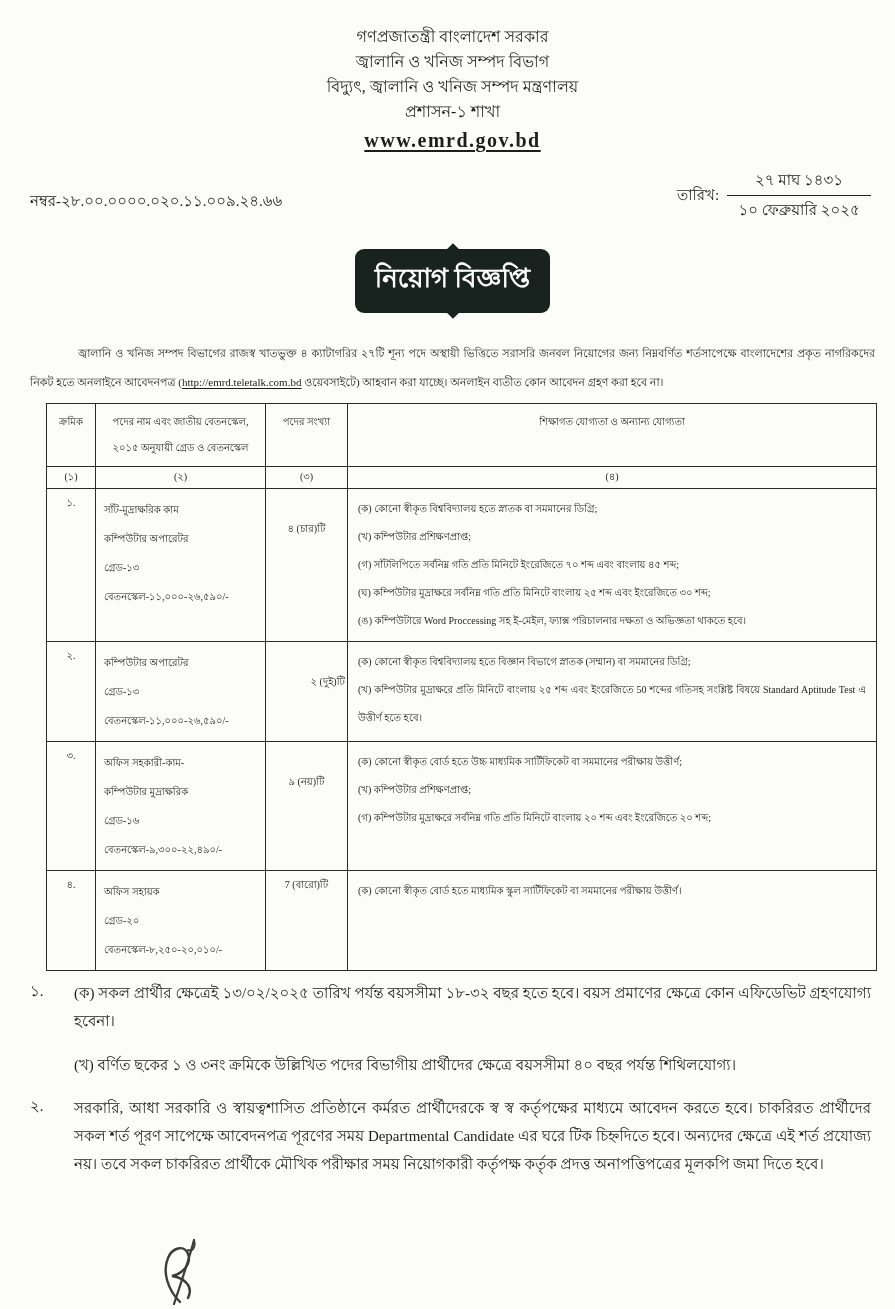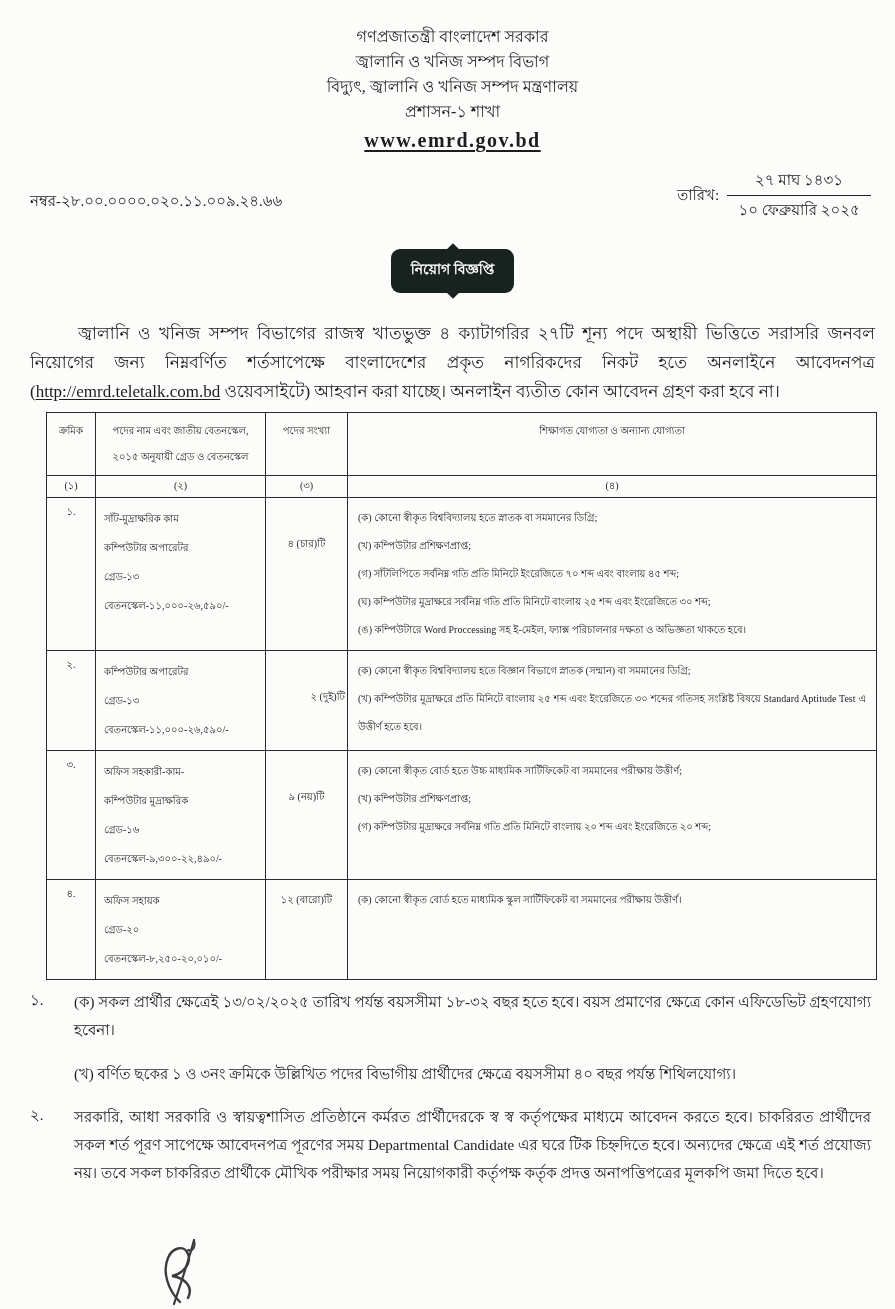--- a/index.html
+++ b/index.html
@@ -25,44 +25,44 @@
   .date-block { display:flex; align-items:center; gap:8px; font-size:15px; }
   .date-stack { display:inline-block; text-align:center; }
   .date-top { display:block; padding:0 28px 2px 28px; border-bottom:1.5px solid #222; }
   .date-bottom { display:block; padding-top:2px; }
 
   
   .badge-wrap { text-align:center; margin-top:26px; position:relative; }
   .badge {
     display:inline-block; position:relative;
     background:#18221e; color:#fff;
-    font-size:14px; font-weight:bold;
+    font-size:26px; font-weight:bold;
     padding:9px 20px 11px 20px; border-radius:9px;
   }
   .badge .diamond {
     position:absolute; left:50%; width:9px; height:9px; background:#18221e;
     transform:translateX(-50%) rotate(45deg);
   }
   .badge .diamond.top { top:-4px; }
   .badge .diamond.bottom { bottom:-4px; }
 
   
-  .intro { margin-top:26px; text-align:justify; line-height:29px; font-size:17px; }
+  .intro { margin-top:26px; text-align:justify; line-height:29px; font-size:11px; }
   .intro .indent { display:inline-block; width:48px; }
   .intro .url { text-decoration:underline; text-underline-offset:2px; }
 
   
   table.posts { border-collapse:collapse; margin-top:6px; margin-left:16px; width:830px; table-layout:fixed; }
   table.posts th, table.posts td { border:1.6px solid #2a2a2a; vertical-align:top; font-weight:normal; font-size:10px; }
   col.c1 { width:49px; } col.c2 { width:170px; } col.c3 { width:82px; } col.c4 { width:529px; }
   .th-cell { text-align:center; padding:5px 6px; line-height:26px; }
   .num-cell { text-align:center; padding:2px 0; }
   .serial-cell { text-align:center; padding:6px 2px; }
   .post-cell { padding:6px 8px; line-height:29px; }
-  .vac-cell { text-align:center; padding:6px 2px; line-height:27px; }
+  .vac-cell { text-align:center; padding:0 2px; line-height:27px; }
   .qual-cell { padding:6px 10px; line-height:28px; }
   .vac-mid { padding-top:26px; }
 
   
   .terms { margin-top:8px; }
   .terms-heading {
     font-weight:bold; text-decoration:underline; text-underline-offset:3px;
     font-size:15.5px; margin-bottom:16px;
   }
   .t-item { display:flex; margin-bottom:15px; }
@@ -153,21 +153,21 @@
       <td class="post-cell">
         <div>কম্পিউটার অপারেটর</div>
         <div>গ্রেড-১৩</div>
         <div>বেতনস্কেল-১১,০০০-২৬,৫৯০/-</div>
       </td>
       <td class="vac-cell">
             <div style="padding-top:26px;text-align:right;">২ (দুই)টি</div>
           </td>
       <td class="qual-cell">
         <div>(ক) কোনো স্বীকৃত বিশ্ববিদ্যালয় হতে বিজ্ঞান বিভাগে স্নাতক (সম্মান) বা সমমানের ডিগ্রি;</div>
-        <div style="text-align:justify;">(খ) কম্পিউটার মুদ্রাক্ষরে প্রতি মিনিটে বাংলায় ২৫ শব্দ এবং ইংরেজিতে ৩০ শব্দের গতিসহ সংশ্লিষ্ট বিষয়ে Standard Aptitude Test এ উত্তীর্ণ হতে হবে।</div>
+        <div style="text-align:justify;">(খ) কম্পিউটার মুদ্রাক্ষরে প্রতি মিনিটে বাংলায় ২৫ শব্দ এবং ইংরেজিতে 50 শব্দের গতিসহ সংশ্লিষ্ট বিষয়ে Standard Aptitude Test এ উত্তীর্ণ হতে হবে।</div>
       </td>
     </tr>
 
     <tr>
       <td class="serial-cell">৩.</td>
       <td class="post-cell">
         <div>অফিস সহকারী-কাম-</div>
         <div>কম্পিউটার মুদ্রাক্ষরিক</div>
         <div>গ্রেড-১৬</div>
         <div>বেতনস্কেল-৯,৩০০-২২,৪৯০/-</div>
@@ -182,21 +182,21 @@
       </td>
     </tr>
 
     <tr>
       <td class="serial-cell">৪.</td>
       <td class="post-cell">
         <div>অফিস সহায়ক</div>
         <div>গ্রেড-২০</div>
         <div>বেতনস্কেল-৮,২৫০-২০,০১০/-</div>
       </td>
-      <td class="vac-cell">১২ (বারো)টি</td>
+      <td class="vac-cell">7 (বারো)টি</td>
       <td class="qual-cell">
         <div>(ক) কোনো স্বীকৃত বোর্ড হতে মাধ্যমিক স্কুল সার্টিফিকেট বা সমমানের পরীক্ষায় উত্তীর্ণ।</div>
       </td>
     </tr>
   </tbody>
     </table>
 
   <div class="terms">
 
     <div class="t-item">

